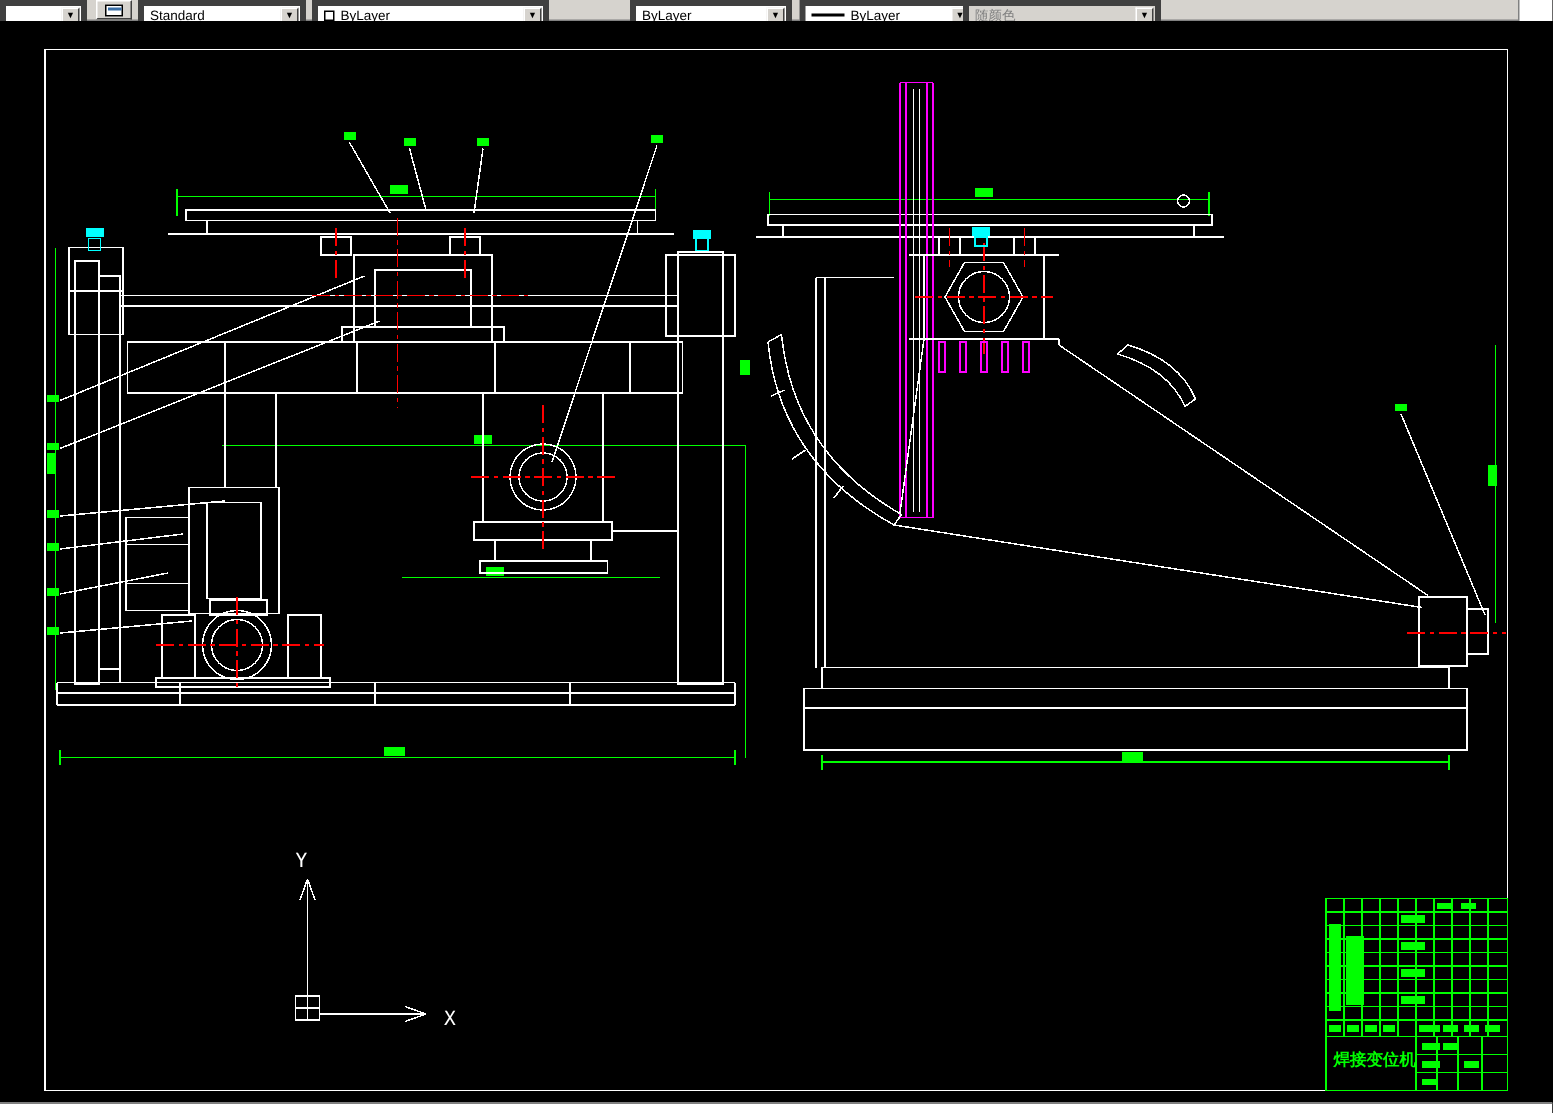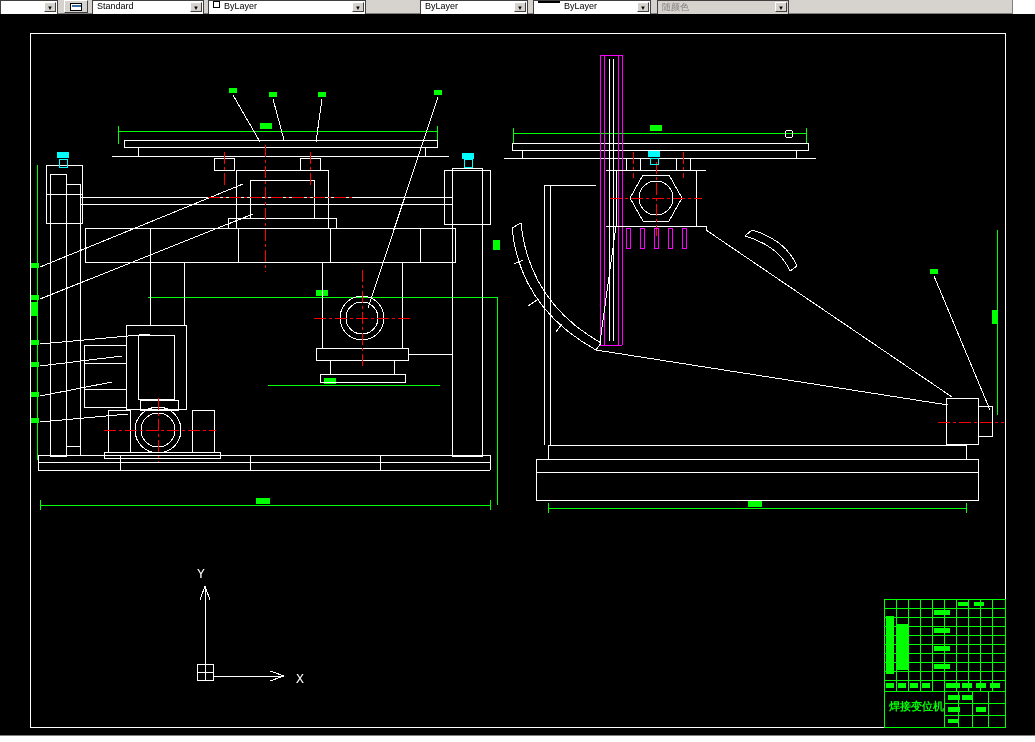--- a/index.html
+++ b/index.html
@@ -1,21 +1,21 @@
 <!DOCTYPE html>
 <html><head>
 <meta charset="utf-8">
 <style>
   *{margin:0;padding:0;box-sizing:border-box}
   html,body{width:1035px;height:742px;background:#000;font-family:"Liberation Sans",sans-serif;overflow:hidden}
   .app{position:relative;width:1035px;height:742px}
 
   
   .toolbar{position:absolute;top:0;left:0;width:1035px;height:14px;background:#d6d3ce;border-bottom:1px solid #808080}
-  .combo{position:absolute;top:0;height:20px;background:#fff;border:1px solid #404040;display:flex;font-size:9px;color:#000;padding:0 14px 0 4px;white-space:nowrap;overflow:hidden}
+  .combo{position:absolute;top:0;height:20px;background:#fff;border:4px solid #404040;display:flex;align-items:center;font-size:9px;color:#000;padding:0 14px 0 4px;white-space:nowrap;overflow:hidden}
   .combo .combo-btn{position:absolute;right:1px;top:1px;width:12px;height:10px;background:#d6d3ce;border-top:1px solid #fff;border-left:1px solid #fff;border-right:1px solid #404040;border-bottom:1px solid #404040;font-size:6px;line-height:10px;text-align:center;color:#000}
   .combo.disabled{background:#d6d3ce;color:#808080}
   .combo .swatch{width:7px;height:7px;background:#fff;border:1px solid #000;margin-right:4px;flex:none}
   .combo .lw-line{width:22px;height:0;border-top:2px solid #000;margin-right:4px;flex:none}
   .tb-btn{position:absolute;top:0;height:13px;background:#d6d3ce;border-top:1px solid #fff;border-left:1px solid #fff;border-right:1px solid #404040;border-bottom:1px solid #404040;display:flex;align-items:center;justify-content:center}
   .tb-icon{width:12px;height:8px;background:#fff;border:1px solid #000;position:relative}
   .tb-icon::after{content:"";position:absolute;left:1px;top:1px;width:9px;height:2px;background:#3a6ea5}
   .tb-white{position:absolute;top:0;height:14px;background:#fff;border-left:1px solid #808080}
 
   
@@ -56,21 +56,21 @@
     </div>
     <div class="combo" style="left:420px;width:108px">
       <span>ByLayer</span>
       <span class="combo-btn">▼</span>
     </div>
     <div class="combo" style="left:533px;width:118px">
       <span class="lw-line"></span>
       <span>ByLayer</span>
       <span class="combo-btn">▼</span>
     </div>
-    <div class="combo disabled" style="left:657px;width:132px">
+    <div class="combo disabled" style="left:642px;width:132px">
       <span>随颜色</span>
       <span class="combo-btn">▼</span>
     </div>
     <div class="tb-white" style="left:1012px;width:23px"></div>
   </div>
 
   <div class="canvas">
     <svg width="1035" height="721" viewBox="0 0 1035 721">
 
       <rect class="w" x="30" y="19" width="975" height="694"></rect>

